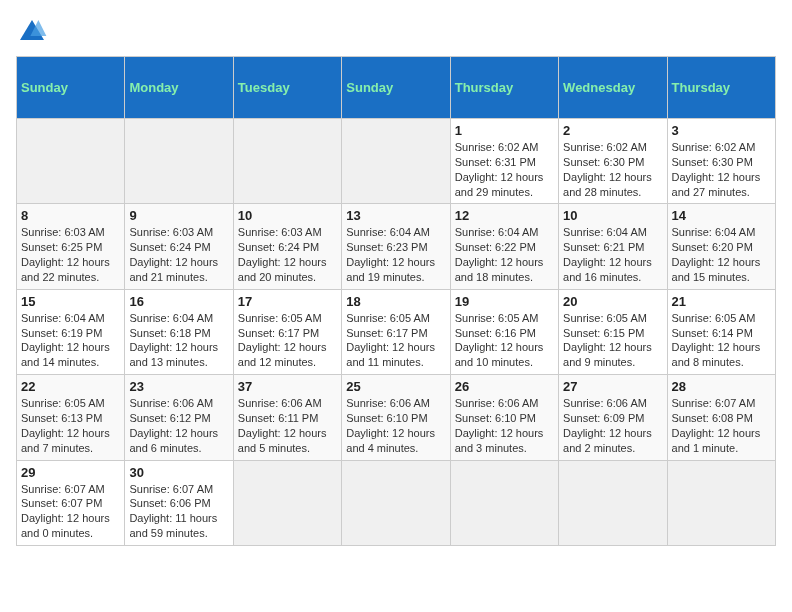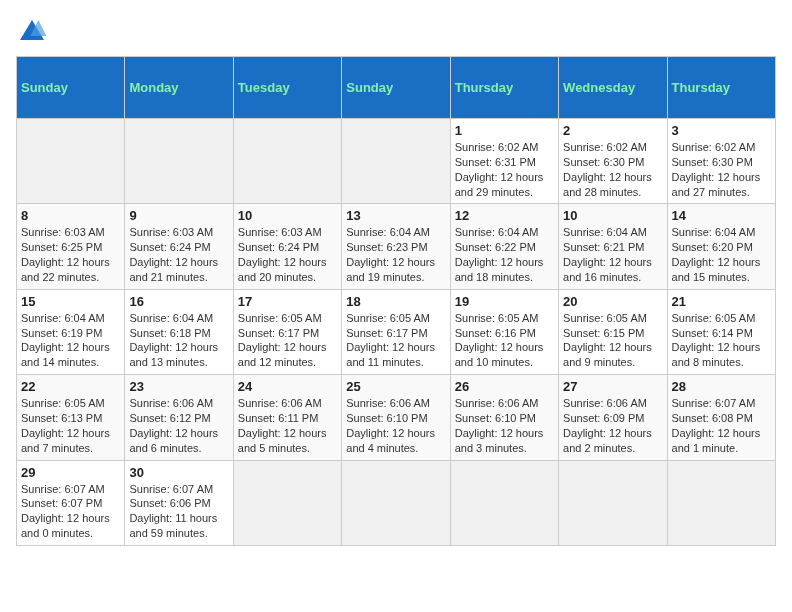--- a/index.html
+++ b/index.html
@@ -199,21 +199,21 @@
       <tr>
         <td>
           <span class="day-num">22</span>
           <div class="day-info">Sunrise: 6:05 AM<br>Sunset: 6:13 PM<br>Daylight: 12 hours<br>and 7 minutes.</div>
         </td>
         <td>
           <span class="day-num">23</span>
           <div class="day-info">Sunrise: 6:06 AM<br>Sunset: 6:12 PM<br>Daylight: 12 hours<br>and 6 minutes.</div>
         </td>
         <td>
-          <span class="day-num">24</span>
+          <span class="day-num">37</span>
           <div class="day-info">Sunrise: 6:06 AM<br>Sunset: 6:11 PM<br>Daylight: 12 hours<br>and 5 minutes.</div>
         </td>
         <td>
           <span class="day-num">25</span>
           <div class="day-info">Sunrise: 6:06 AM<br>Sunset: 6:10 PM<br>Daylight: 12 hours<br>and 4 minutes.</div>
         </td>
         <td>
           <span class="day-num">26</span>
           <div class="day-info">Sunrise: 6:06 AM<br>Sunset: 6:10 PM<br>Daylight: 12 hours<br>and 3 minutes.</div>
         </td>

